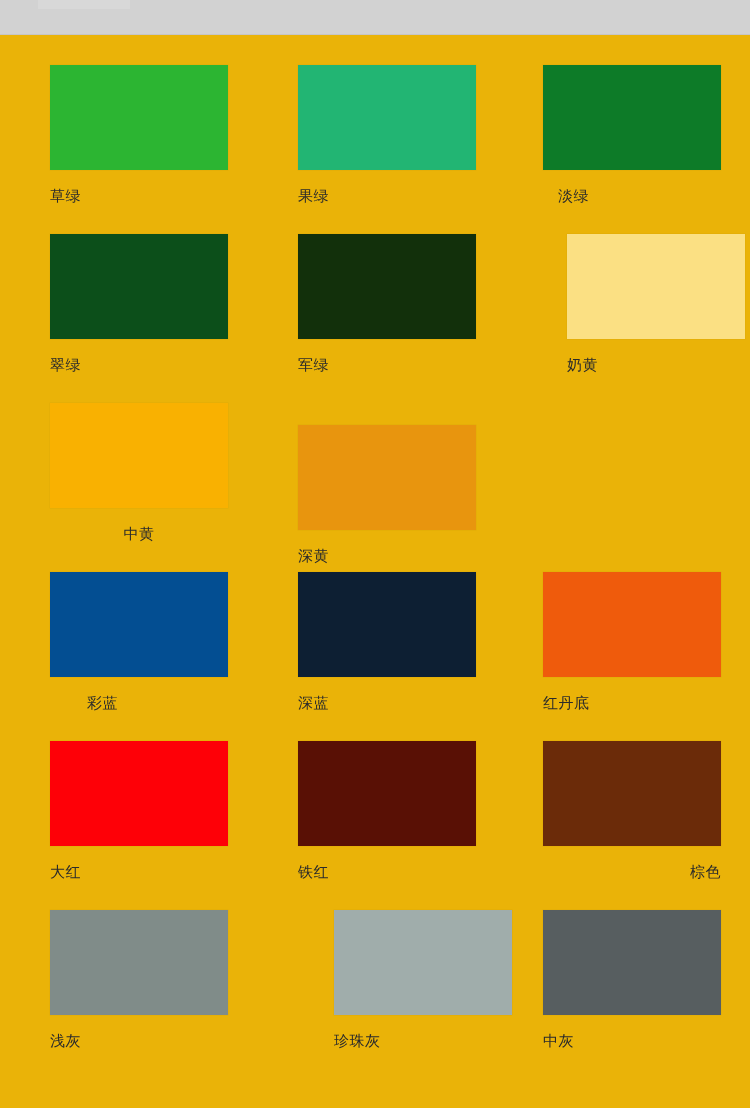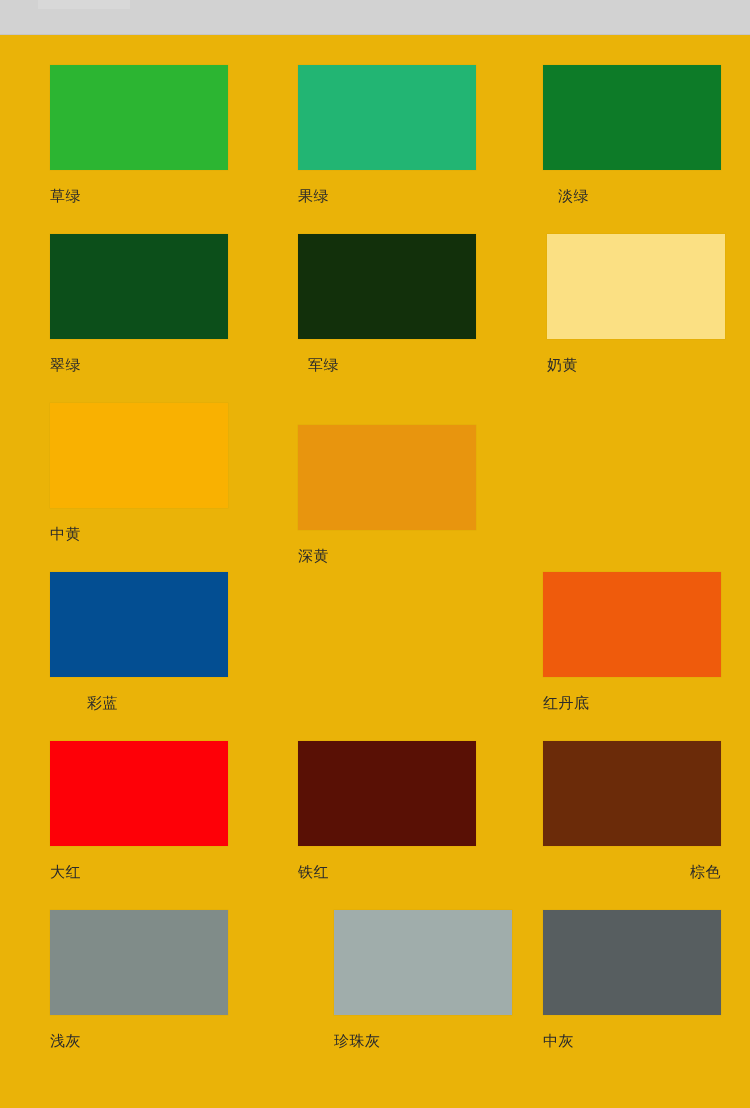--- a/index.html
+++ b/index.html
@@ -89,37 +89,41 @@
     <div class="swatch-cell" style="left: 543px; top: 30px;">
       <div class="swatch-chip" style="background: rgb(13, 123, 40);"></div>
       <span class="swatch-label" style="color: rgb(43, 43, 43); margin-left: 15px;">淡绿</span>
     </div>
     <div class="swatch-cell" style="left: 50px; top: 199px;">
       <div class="swatch-chip" style="background: rgb(12, 79, 26);"></div>
       <span class="swatch-label" style="color: rgb(43, 43, 43);">翠绿</span>
     </div>
     <div class="swatch-cell" style="left: 298px; top: 199px;">
       <div class="swatch-chip" style="background: rgb(18, 48, 11);"></div>
-      <span class="swatch-label" style="color: rgb(43, 43, 43); margin-left: 10px;">军绿</span>
+      <span class="swatch-label" style="color: rgb(43, 43, 43);">军绿</span>
     </div>
-    <div class="swatch-cell" style="left: 547px; top: 199px;">
+    <div class="swatch-cell" style="left: 567px; top: 199px;">
       <div class="swatch-chip" style="background: rgb(251, 224, 131);"></div>
       <span class="swatch-label" style="color: rgb(43, 43, 43);">奶黄</span>
     </div>
     <div class="swatch-cell" style="left: 50px; top: 368px;">
       <div class="swatch-chip" style="background: rgb(249, 177, 1);"></div>
-      <span class="swatch-label" style="color: rgb(43, 43, 43);">中黄</span>
+      <span class="swatch-label" style="color: rgb(43, 43, 43); text-align: center;">中黄</span>
     </div>
     <div class="swatch-cell" style="left: 298px; top: 390px;">
       <div class="swatch-chip" style="background: rgb(232, 149, 14);"></div>
       <span class="swatch-label" style="color: rgb(43, 43, 43);">深黄</span>
     </div>
     <div class="swatch-cell" style="left: 50px; top: 537px;">
       <div class="swatch-chip" style="background: rgb(3, 78, 146);"></div>
       <span class="swatch-label" style="color: rgb(43, 43, 43); margin-left: 37px;">彩蓝</span>
+    </div>
+    <div class="swatch-cell" style="left: 298px; top: 537px;">
+      <div class="swatch-chip" style="background: rgb(13, 31, 51);"></div>
+      <span class="swatch-label" style="color: rgb(43, 43, 43);">深蓝</span>
     </div>
     <div class="swatch-cell" style="left: 543px; top: 537px;">
       <div class="swatch-chip" style="background: rgb(239, 91, 12);"></div>
       <span class="swatch-label" style="color: rgb(43, 43, 43);">红丹底</span>
     </div>
     <div class="swatch-cell" style="left: 50px; top: 706px;">
       <div class="swatch-chip" style="background: rgb(254, 0, 7);"></div>
       <span class="swatch-label" style="color: rgb(43, 43, 43);">大红</span>
     </div>
     <div class="swatch-cell" style="left: 298px; top: 706px;">

